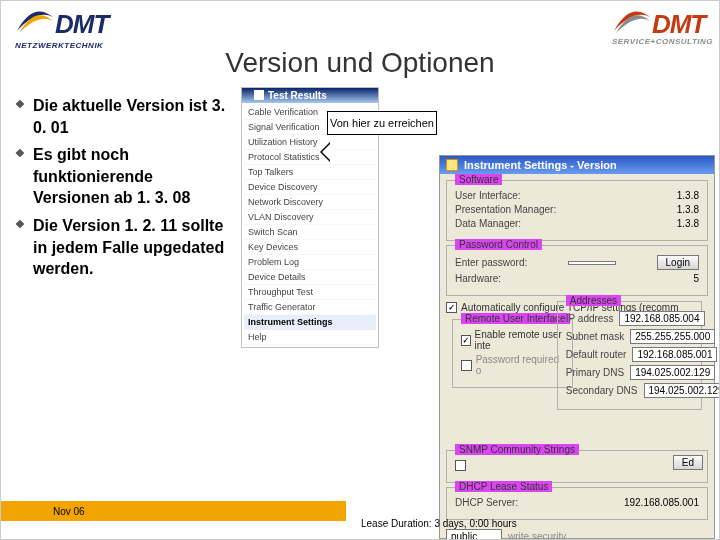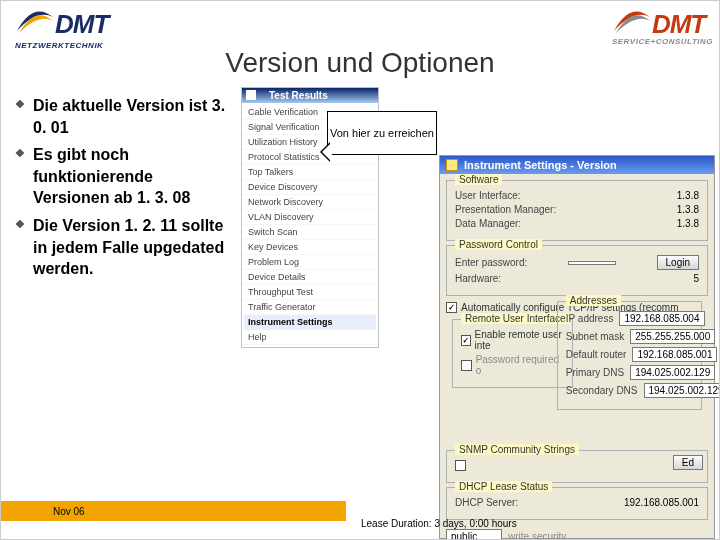--- a/index.html
+++ b/index.html
@@ -18,39 +18,39 @@
   
   .bullets{position:absolute;left:14px;top:94px;width:216px;font:700 16px Arial;color:#000;line-height:1.35}
   .bullets li{list-style:none;position:relative;padding-left:18px;margin-bottom:6px}
   .bullets li:before{content:"❖";position:absolute;left:0;top:2px;font-size:11px;color:#555}
   
   .footer-bar{position:absolute;left:0;bottom:18px;height:20px;width:48%;background:#f2a500}
   .footer-date{position:absolute;left:52px;bottom:22px;font:400 10px Arial;color:#000}
   
   .shot{position:absolute;left:240px;top:86px;right:4px;bottom:0}
   .win-test{position:absolute;left:0;top:0;width:138px;background:#fff;border:1px solid #c0c0c0}
-  .win-test .tb{background:linear-gradient(#0a246a,#a6caf0);color:#fff;padding:2px 4px;font:700 10px Arial;display:flex;align-items:flex-start;gap:13px}
+  .win-test .tb{background:linear-gradient(#0a246a,#a6caf0);color:#fff;padding:2px 12px;font:700 10px Arial;display:flex;align-items:flex-start;gap:4px}
   .win-test .tb .icn{width:10px;height:10px;background:#fff;display:inline-block}
   .menu{padding:2px 2px}
   .menu div{font:400 9px Arial;color:#444;padding:2px 4px;white-space:nowrap;border-bottom:1px dotted #eee}
   .menu .sel{background:#e8eefb;color:#000;font-weight:700}
   
-  .callout{position:absolute;left:86px;top:24px;width:110px;height:44px;border:1px solid #000;background:#fff;display:flex;align-items:center;justify-content:center;font:400 11px Arial;text-align:center;line-height:1.1}
+  .callout{position:absolute;left:86px;top:24px;width:110px;height:24px;border:1px solid #000;background:#fff;display:flex;align-items:center;justify-content:center;font:400 11px Arial;text-align:center;line-height:1.1}
   .callout:before{content:"";position:absolute;left:-18px;top:30px;width:0;height:0;border:10px solid transparent;border-right-color:#000}
   .callout:after{content:"";position:absolute;left:-16px;top:30px;width:0;height:0;border:10px solid transparent;border-right-color:#fff}
   
   .sidebar2{position:absolute;left:140px;top:96px;width:58px;background:#ece9d8;border:1px solid #999;border-right:none}
   .sidebar2 div{font:700 9px Arial;color:#1a2b68;padding:4px 6px;border-bottom:1px solid #cfccbc}
   .sidebar2 .on{background:#fff;color:#000}
   
   .win-set{position:absolute;left:198px;top:68px;right:0;bottom:0;background:#ece9d8;border:1px solid #999}
   .win-set .tb{background:linear-gradient(#2a57c7,#6a9cf0);color:#fff;font:700 11px Arial;padding:3px 6px;display:flex;align-items:center;gap:6px}
   .win-set .tb .icn{width:12px;height:12px;background:#ffe680;border:1px solid #c99500}
   .group{border:1px solid #b0b0b0;margin:6px;padding:6px 8px 8px;font:400 10px Arial;color:#333;position:relative}
-  .group-title{position:absolute;top:-7px;left:8px;background:#fef9c3;padding:0 4px;font:400 10px Arial;color:#333}
+  .group-title{position:absolute;top:-7px;left:8px;background:#d946ef;padding:0 4px;font:400 10px Arial;color:#333}
   .row{display:flex;justify-content:space-between;margin:3px 0;align-items:center;gap:6px}
   .row .lab{white-space:nowrap;color:#444}
   .row .val{white-space:nowrap;color:#000}
   .inp{background:#fff;border:1px solid #7a7a7a;padding:1px 4px;font:400 10px Arial;color:#000}
   .inpw{width:96px;text-align:left}
   .chk{display:flex;align-items:center;gap:4px;margin:3px 0;font:400 10px Arial;color:#333}
   .chk .box{width:11px;height:11px;border:1px solid #555;background:#fff;display:flex;align-items:center;justify-content:center;font:700 8px Arial;color:#000}
   .btn{display:inline-block;background:linear-gradient(#fdfdfd,#d6d6d6);border:1px solid #777;padding:1px 8px;font:400 10px Arial;color:#000}
   .lease-row{display:flex;align-items:center;gap:6px;padding:3px 6px;font:400 10px Arial}
   .lease-row .inp{flex:0 0 56px}

